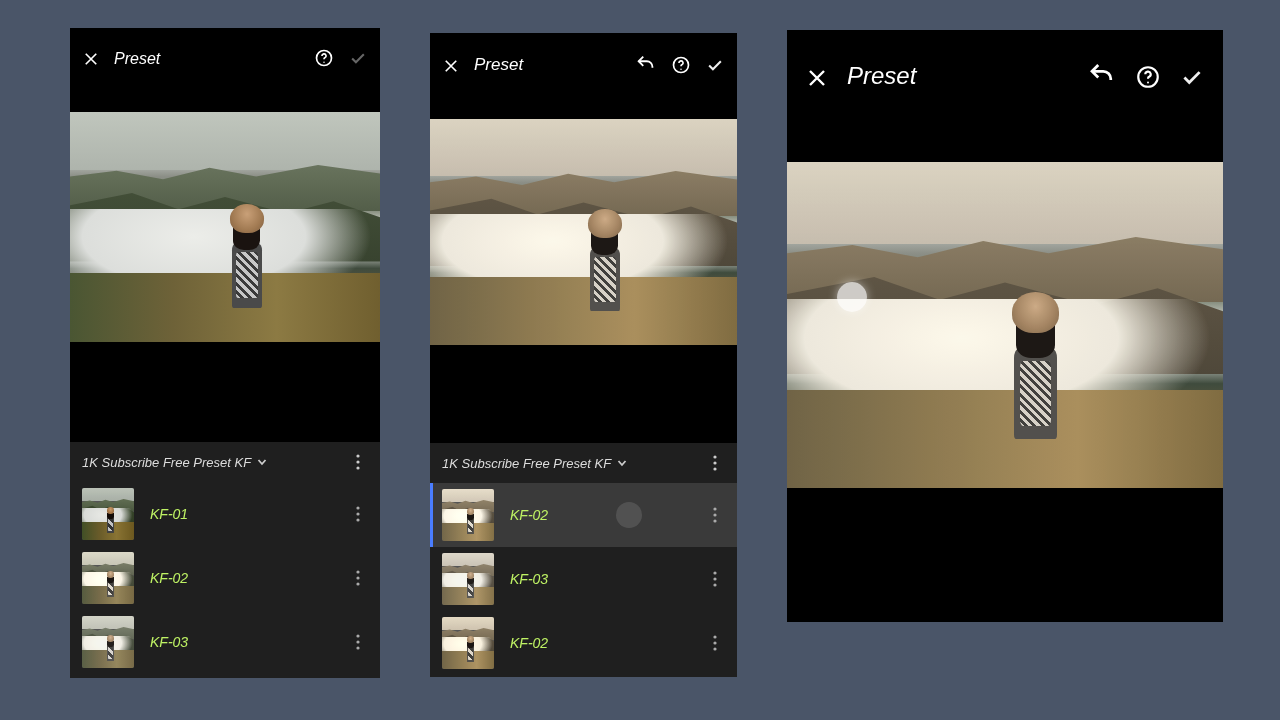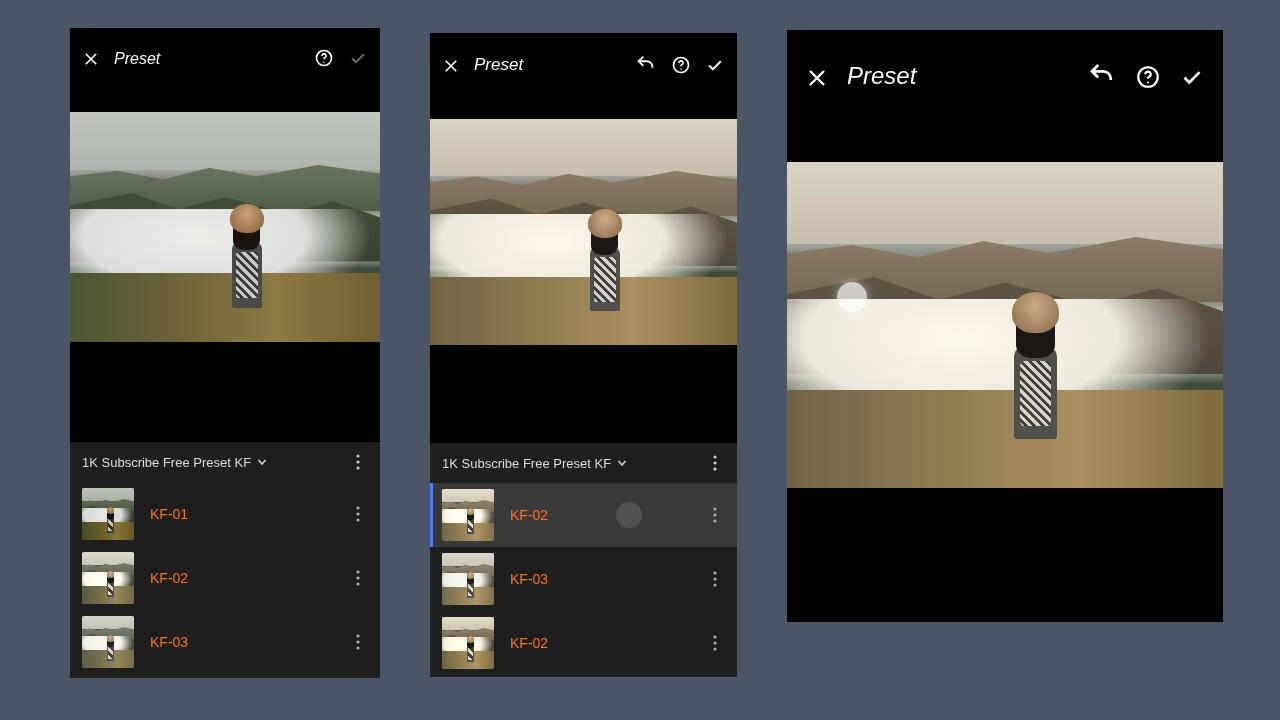--- a/index.html
+++ b/index.html
@@ -69,33 +69,33 @@
          border-radius:10%;}
   .touchdot { position:absolute; width:30px; height:30px; border-radius:50%; background: rgba(255,255,255,0.7); box-shadow: 0 0 10px rgba(255,255,255,0.5);}
   .phone3 .touchdot { left:50px; top:120px; }
 
   .phone2 .scene, .phone3 .scene { filter: sepia(0.2) brightness(1.02) contrast(0.97) saturate(0.9);}
   .phone2 .sky, .phone3 .sky { background: linear-gradient(#cdc9bd,#bab4aa);}
   .phone2 .ridge1, .phone3 .ridge1 { background: linear-gradient(#8a7a5e,#6f624a);}
   .phone2 .ridge2, .phone3 .ridge2 { background: linear-gradient(#5c513e,#4a4233);}
   .phone2 .foreground, .phone3 .foreground { background: linear-gradient(90deg,#6b5d3a,#8a7340,#a8874a,#7d652f);}
 
-  .panel { background:#1f1f1f; width:100%; }
+  .panel { background:#1f1f1f; width:100%;font-style:italic; }
   .phone1 .panel { margin-top: 100px; height: 236px; }
   .phone2 .panel { margin-top: 98px; height: 236px; }
 
   .group-row {
     display:flex; align-items:center; padding:0 12px; height:40px; color:#ddd;
     font-size:13px; gap:6px;
   }
   .group-row .caret svg { width:10px; height:10px; }
 
   .preset-item {
     display:flex; align-items:center; height:64px; padding:0 12px; gap:16px;
-    color:#f97316; font-size:14px; position:relative;
+    color:#bef264; font-size:14px; position:relative;
   }
   .preset-item.selected { background:#3a3a3a; border-left:3px solid #4a7dff; padding-left:9px;}
   .thumb {
     width:52px; height:52px; border-radius:2px; overflow:hidden; position:relative;
     background:#555;
   }
   .thumb .mini { position:absolute; inset:0; }
   .thumb .mini .sky{height:25%;} .thumb .mini .ridge1{top:15%;height:30%;} .thumb .mini .ridge2{top:28%;height:40%;}
   .thumb .mini .fogvalley{top:38%;height:45%;} .thumb .mini .foreground{height:35%;}
   .thumb .mini .person{width:30%;height:55%;left:40%;bottom:8%;}

